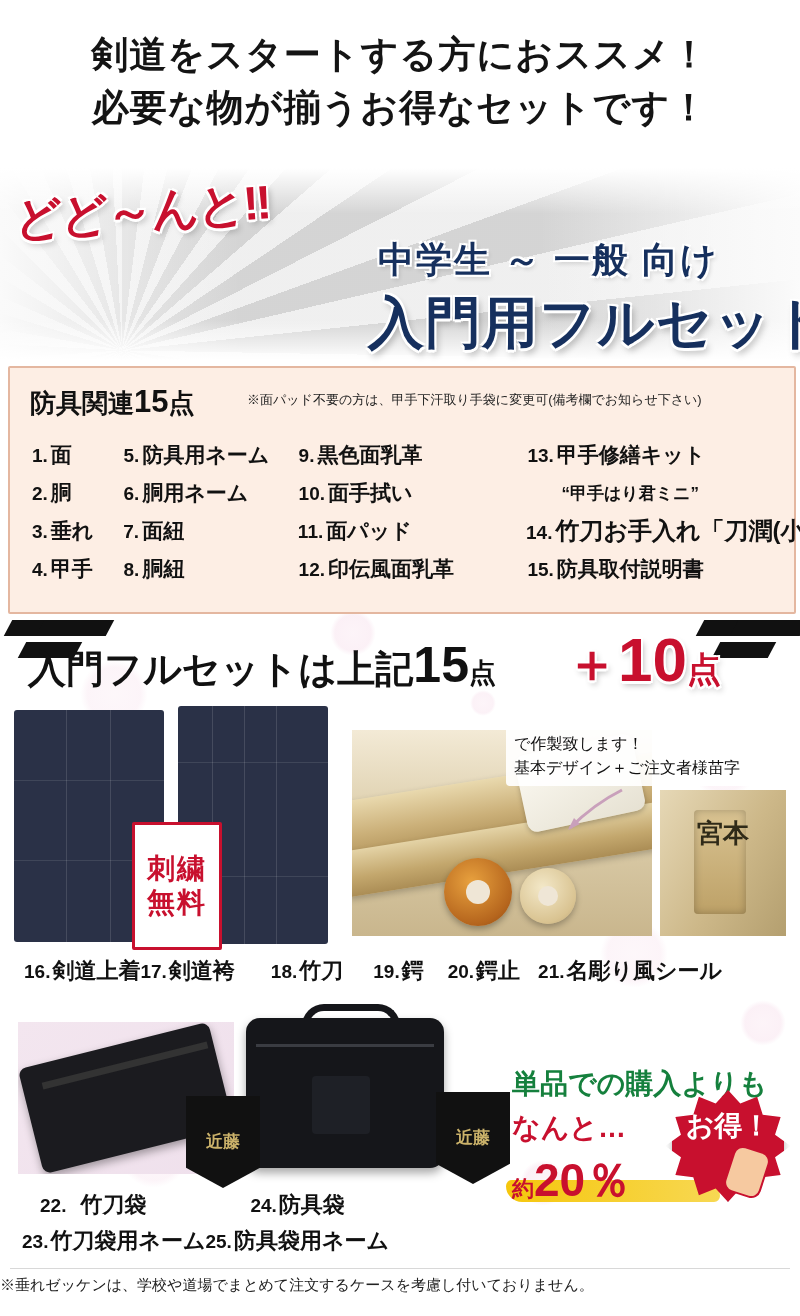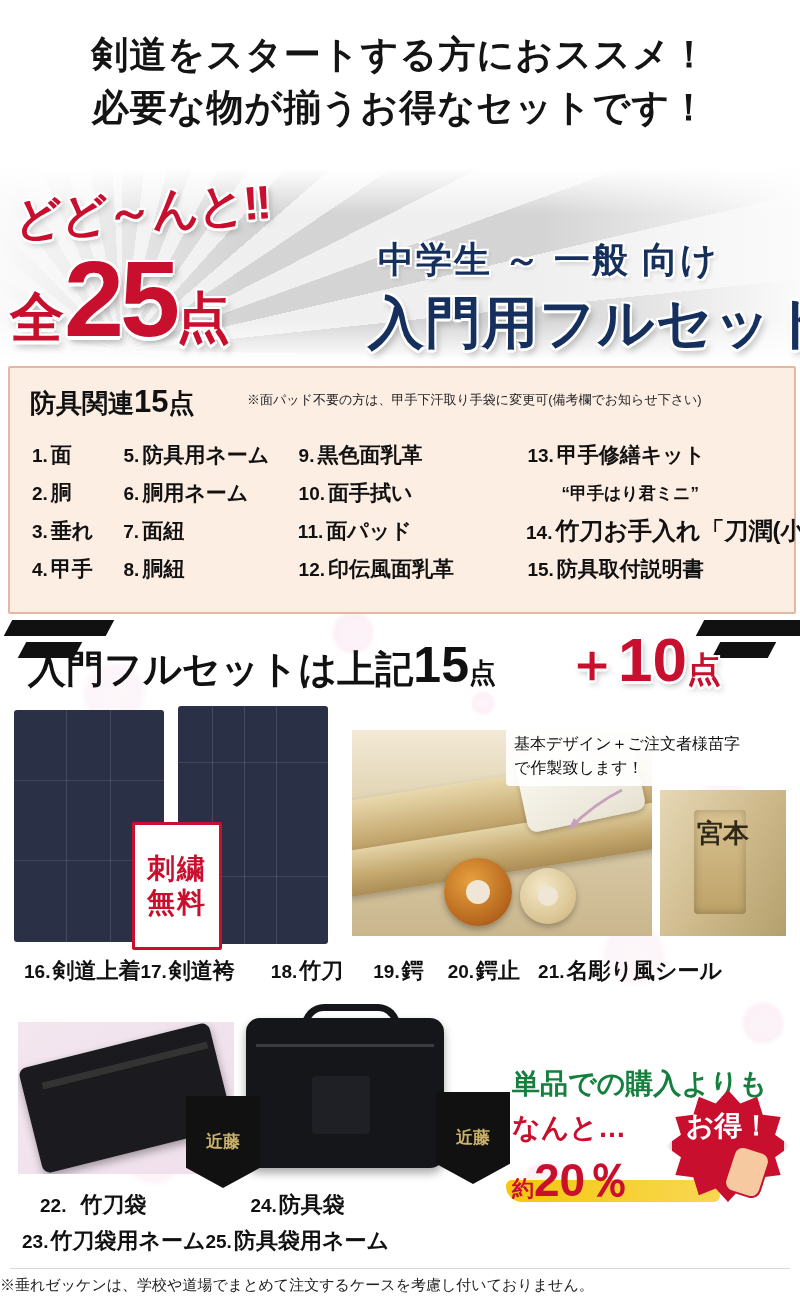--- a/index.html
+++ b/index.html
@@ -223,23 +223,20 @@
   <div class="burst">
     <div class="ray"></div>
     <div class="fadeL"></div>
     <div class="fadeR"></div>
     <div class="fadeT"></div>
     <div class="fadeB"></div>
   </div>
 
   <div class="dodon">どど～んと‼</div>
 
-  <div class="zen25">
-    <span class="z">全</span><span class="n">25</span><span class="t">点</span>
-  </div>
 
   <div class="navy-sub">中学生 ～ 一般 向け</div>
   <div class="navy-main">入門用フルセット</div>
 
   <div class="bogu-box"></div>
 
   <div class="bogu-head">
     <span class="t1">防具関連</span><span class="t2">15</span><span class="t3">点</span>
   </div>
   <div class="bogu-note">※面パッド不要の方は、甲手下汗取り手袋に変更可(備考欄でお知らせ下さい)</div>
@@ -370,22 +367,22 @@
     <div class="meibori-plate"></div>
     <div class="meibori-kanji">宮本</div>
   </div>
 
   <svg class="callout-arrow" viewBox="0 0 60 48">
     <path d="M56 6 C40 14, 22 26, 4 44" stroke="#c9a0bb" stroke-width="3" fill="none"></path>
     <path d="M2 46 L14 40 L8 34 Z" fill="#c9a0bb"></path>
   </svg>
 
   <div class="callout">
+    <div>で作製致します！</div>
     <div>基本デザイン＋ご注文者様苗字</div>
-    <div>で作製致します！</div>
   </div>
 
   <div class="row-labels" style="top:956px;">
     <div class="lbl" style="margin-left:24px;">
         <span class="num">16.</span>
         <span class="nm">剣道上着</span>
       </div>
     <div class="lbl" style="">
         <span class="num">17.</span>
         <span class="nm">剣道袴</span>

